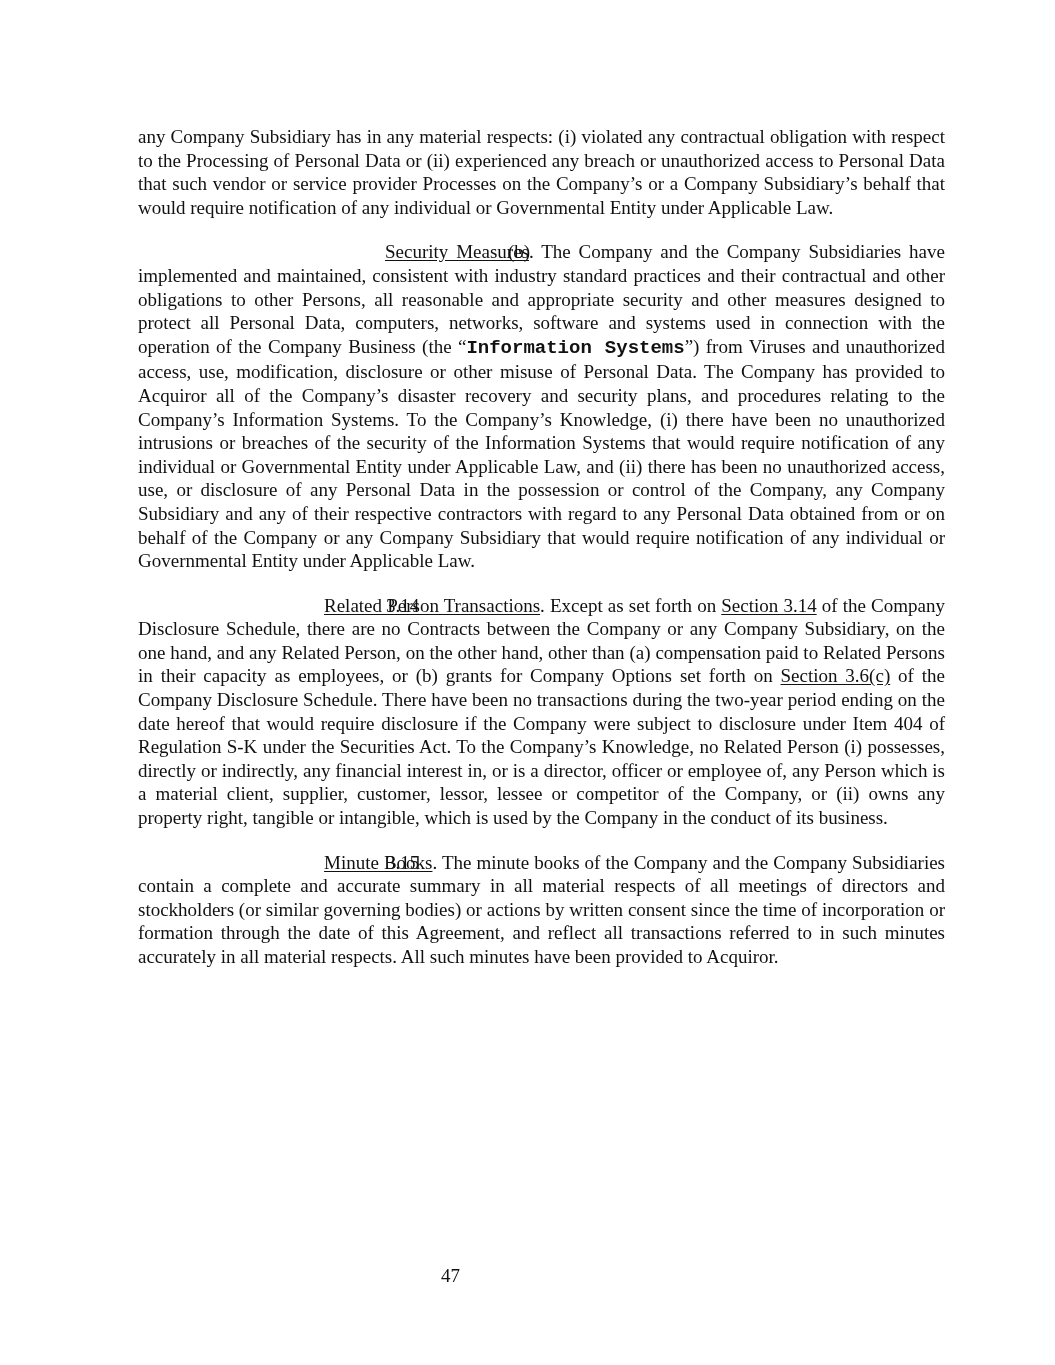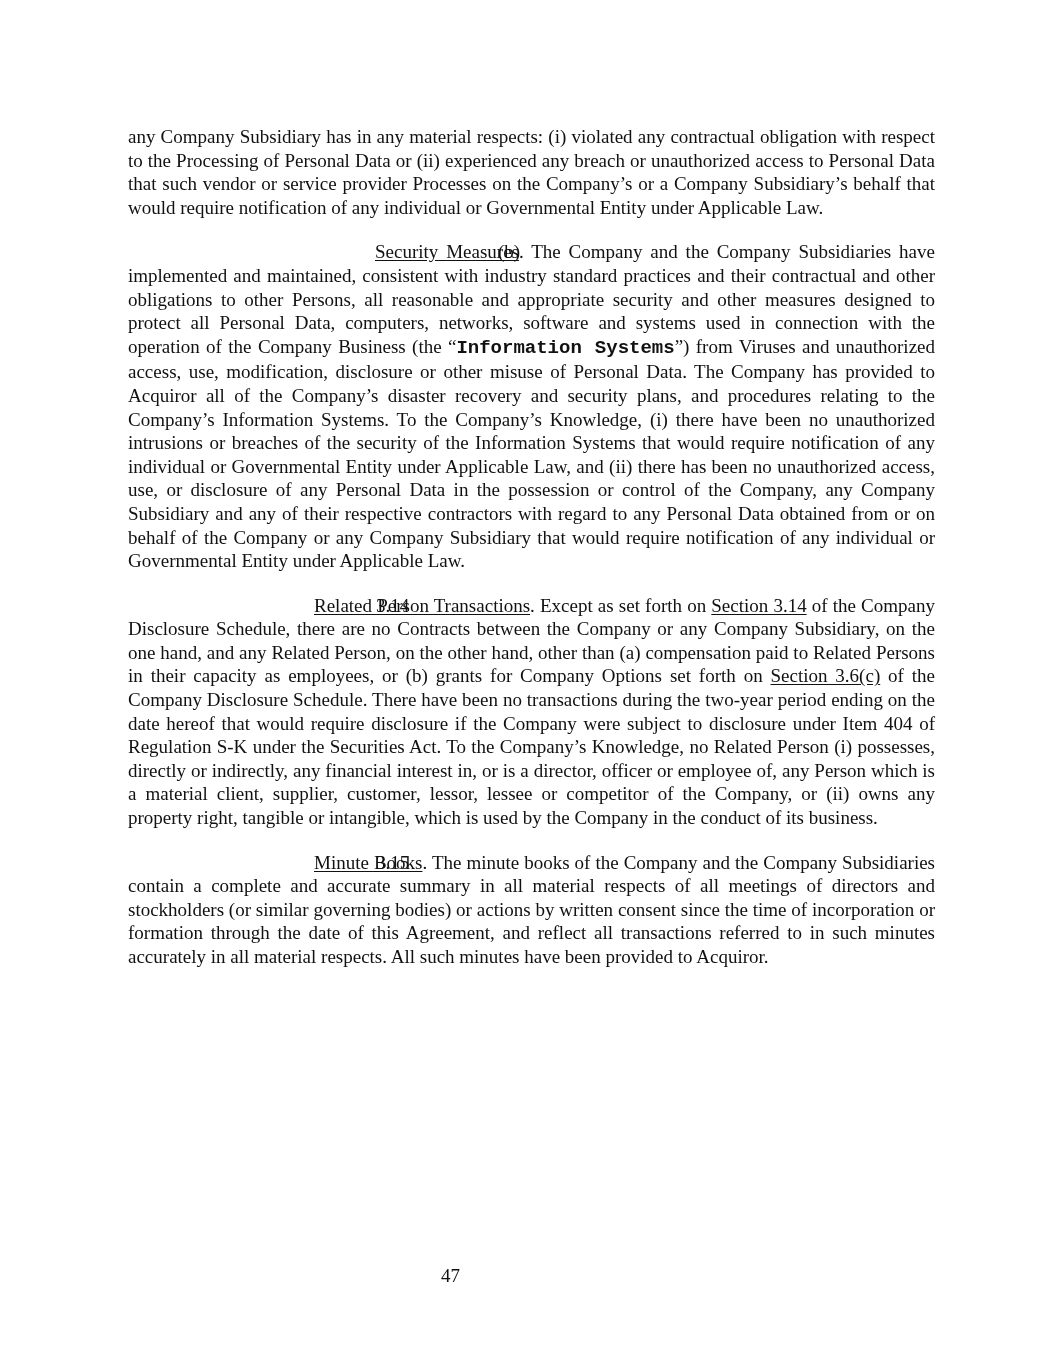--- a/index.html
+++ b/index.html
@@ -1,18 +1,18 @@
 <!DOCTYPE html>
 <html><head>
 <meta charset="utf-8">
 <style>
   html, body { margin: 0; padding: 0; background: #ffffff; }
   body { width: 1055px; height: 1365px; position: relative; overflow: hidden; }
   .page {
-    position: absolute; left: 128px; top: 125px; width: 807px;
+    position: absolute; left: 138px; top: 125px; width: 807px;
     font-family: "Liberation Serif", "DejaVu Serif", serif;
     font-size: 19px; line-height: 23.6px; color: #111111;
   }
   p { margin: 0 0 21px 0; text-align: justify; text-align-last: left; }
   .indent-b { text-indent: 185px; }
   .indent-s { text-indent: 124px; }
   .num-b { display: inline-block; width: 62px; }
   u { text-decoration: underline; text-underline-offset: 2px; }
   b { font-weight: bold; font-family: Liberation Mono, monospace; }
   .page-number {

